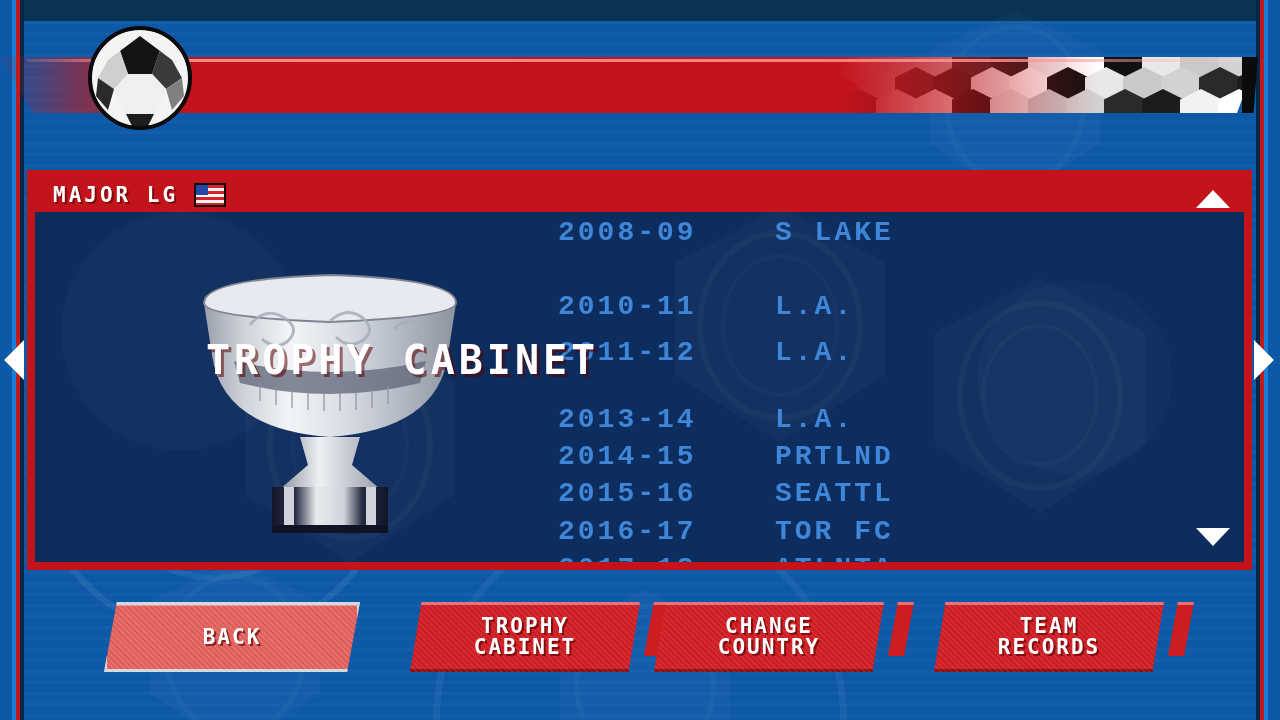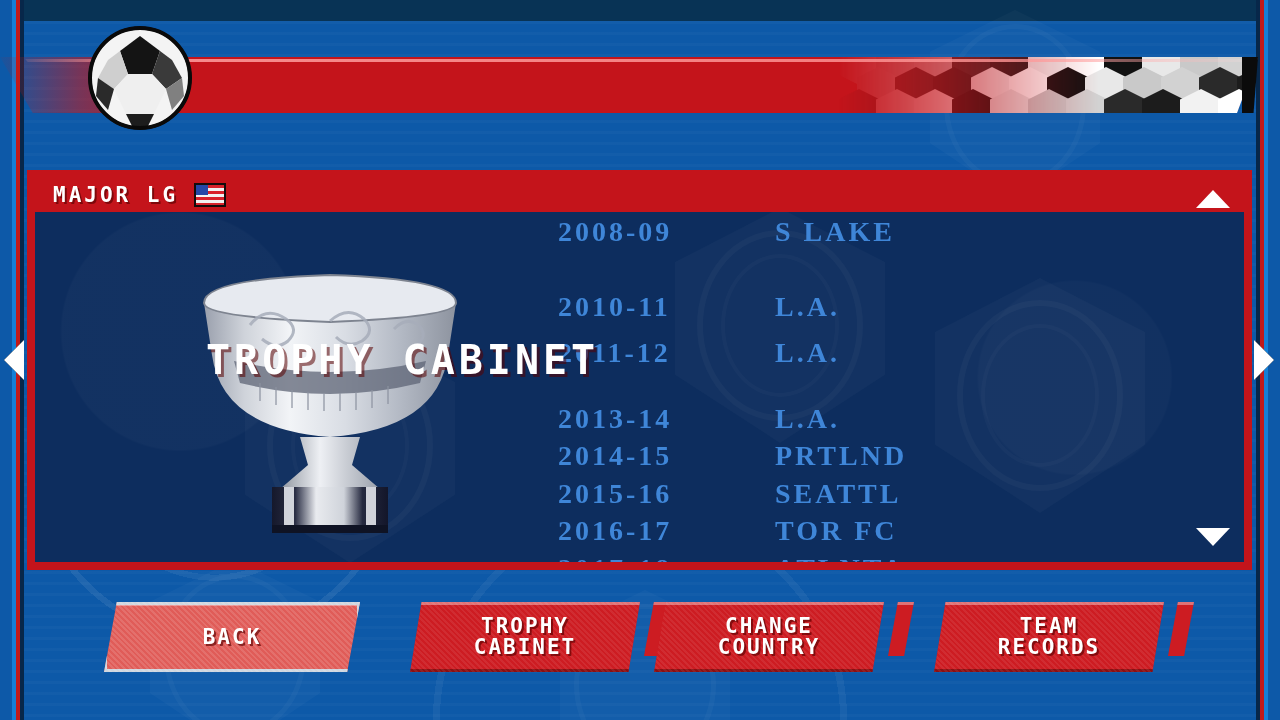--- a/index.html
+++ b/index.html
@@ -181,21 +181,21 @@
 
   
   #list {
     position:absolute; left:0; right:0; top:0; bottom:0; z-index:4;
   }
   .row {
     position:absolute; left:0; right:0; height:37.4px;
     display:flex; align-items:center;
     color:#3f86d8;
     font-size:28px; font-weight:bold; letter-spacing:3px;
-    font-family:Liberation Serif, serif;
+    font-family:Liberation Mono, monospace;
     white-space:nowrap;
   }
   .row .season { position:absolute; left:523px; }
   .row .team   { position:absolute; left:740px; }
 
   
   #trophy { position:absolute; left:145px; top:55px; width:300px; height:300px; z-index:5; }
 
   
   .scrollbtn { position:absolute; right:14px; width:34px; height:22px; z-index:8; cursor:pointer; }

